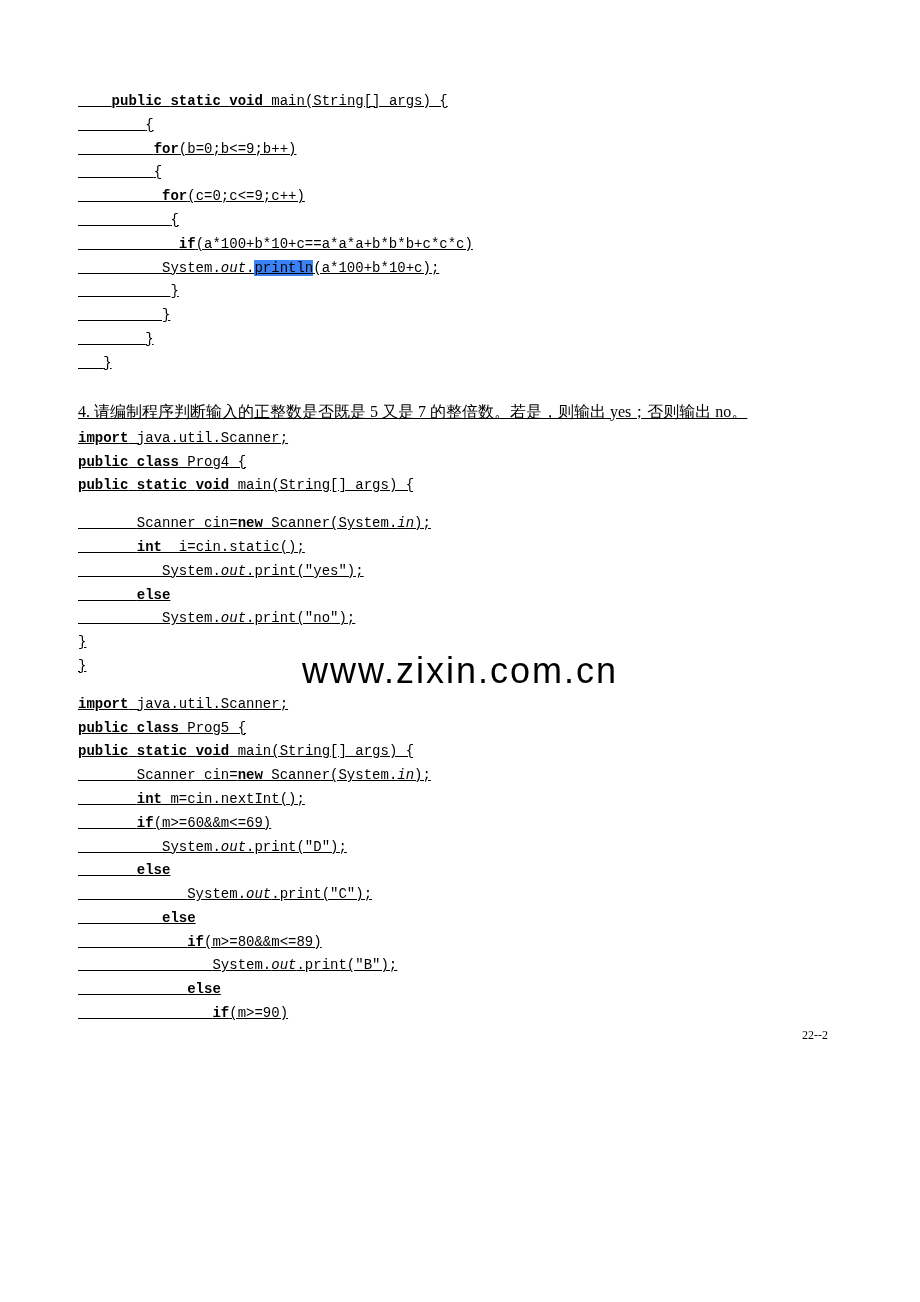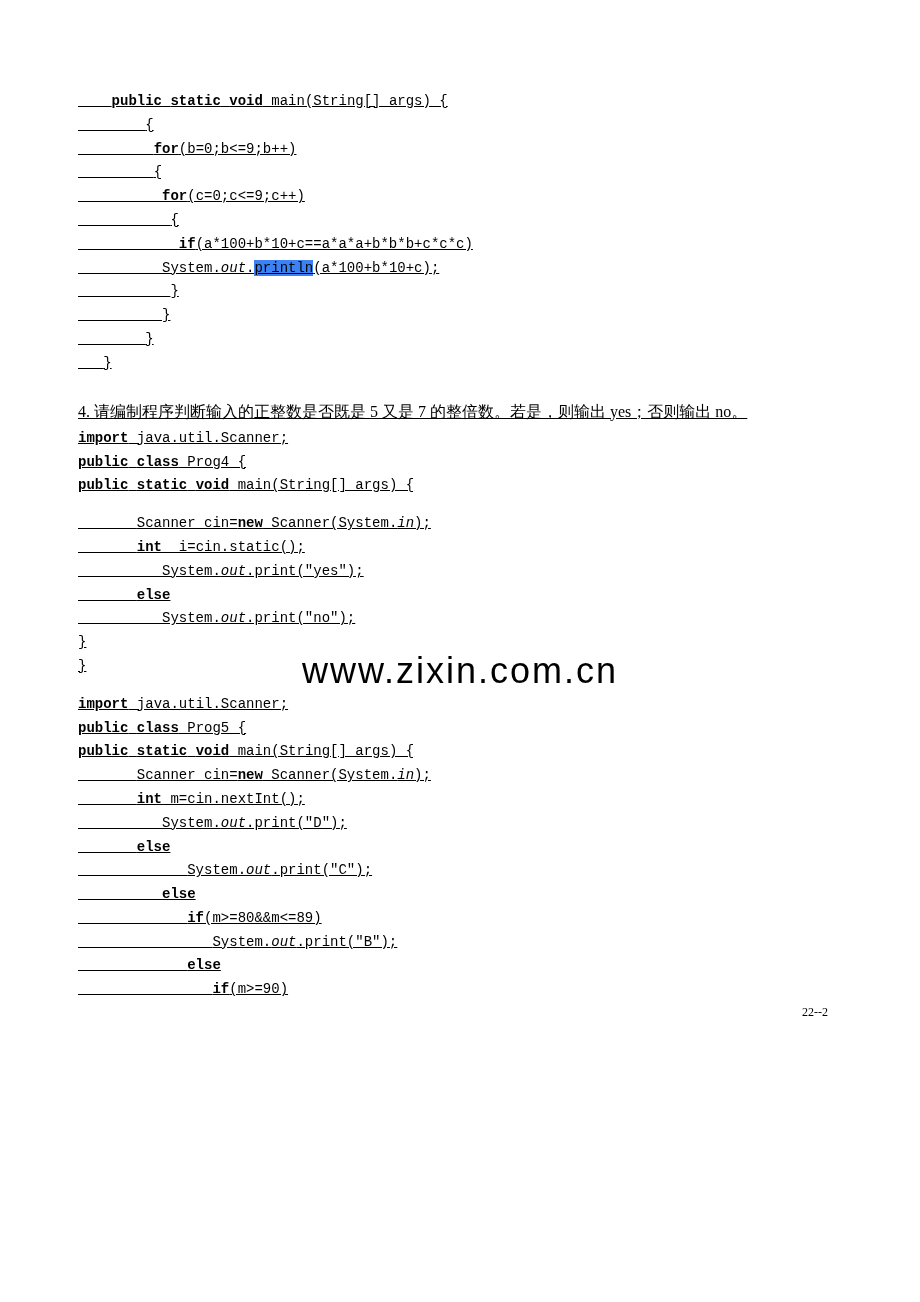--- a/index.html
+++ b/index.html
@@ -76,20 +76,21 @@
 <div class="code-line"><span>}</span></div>
 <div class="code-line"><span>}</span></div>
 
 <div class="gap"></div>
 
 <div class="code-line"><span class="kw">import</span><span> java.util.Scanner;</span></div>
 <div class="code-line"><span class="kw">public</span> <span class="kw">class</span><span> Prog5 {</span></div>
 <div class="code-line"><span class="kw">public</span> <span class="kw">static</span> <span class="kw">void</span><span> main(String[] args) {</span></div>
 <div class="code-line">       <span>Scanner cin=</span><span class="kw">new</span><span> Scanner(System.</span><span class="it">in</span><span>);</span></div>
 <div class="code-line">       <span class="kw">int</span><span> m=cin.nextInt();</span></div>
+<div class="code-line">       <span class="kw">if</span><span>(m&gt;=60&amp;&amp;m&lt;=69)</span></div>
 <div class="code-line">          <span>System.</span><span class="it">out</span><span>.print("D");</span></div>
 <div class="code-line">       <span class="kw">else</span></div>
 <div class="code-line">             <span>System.</span><span class="it">out</span><span>.print("C");</span></div>
 <div class="code-line">          <span class="kw">else</span></div>
 <div class="code-line">             <span class="kw">if</span><span>(m&gt;=80&amp;&amp;m&lt;=89)</span></div>
 <div class="code-line">                <span>System.</span><span class="it">out</span><span>.print("B");</span></div>
 <div class="code-line">             <span class="kw">else</span></div>
 <div class="code-line">                <span class="kw">if</span><span>(m&gt;=90)</span></div>
 
 </div>

